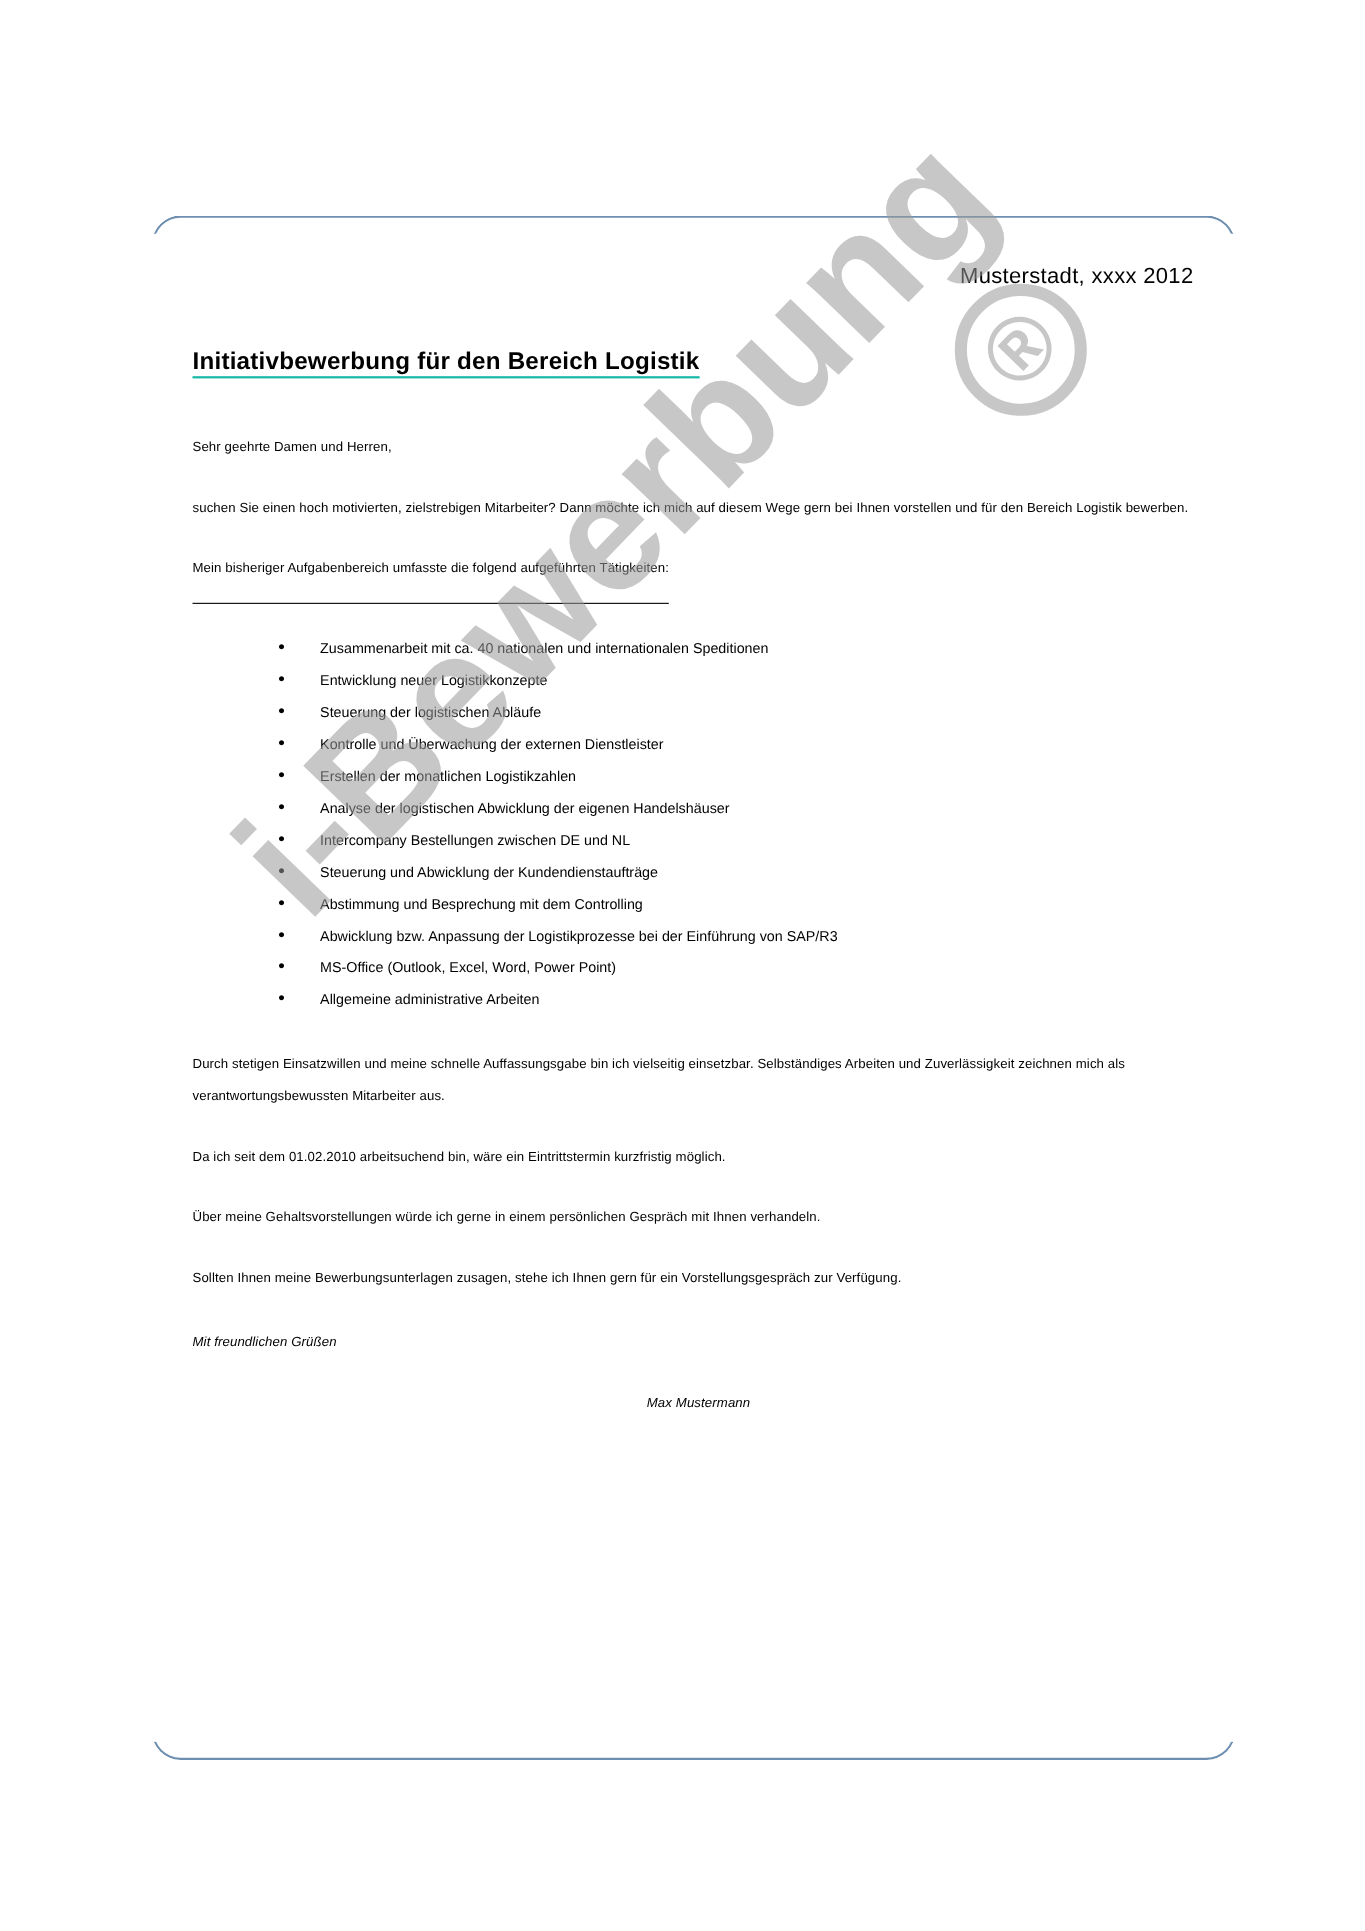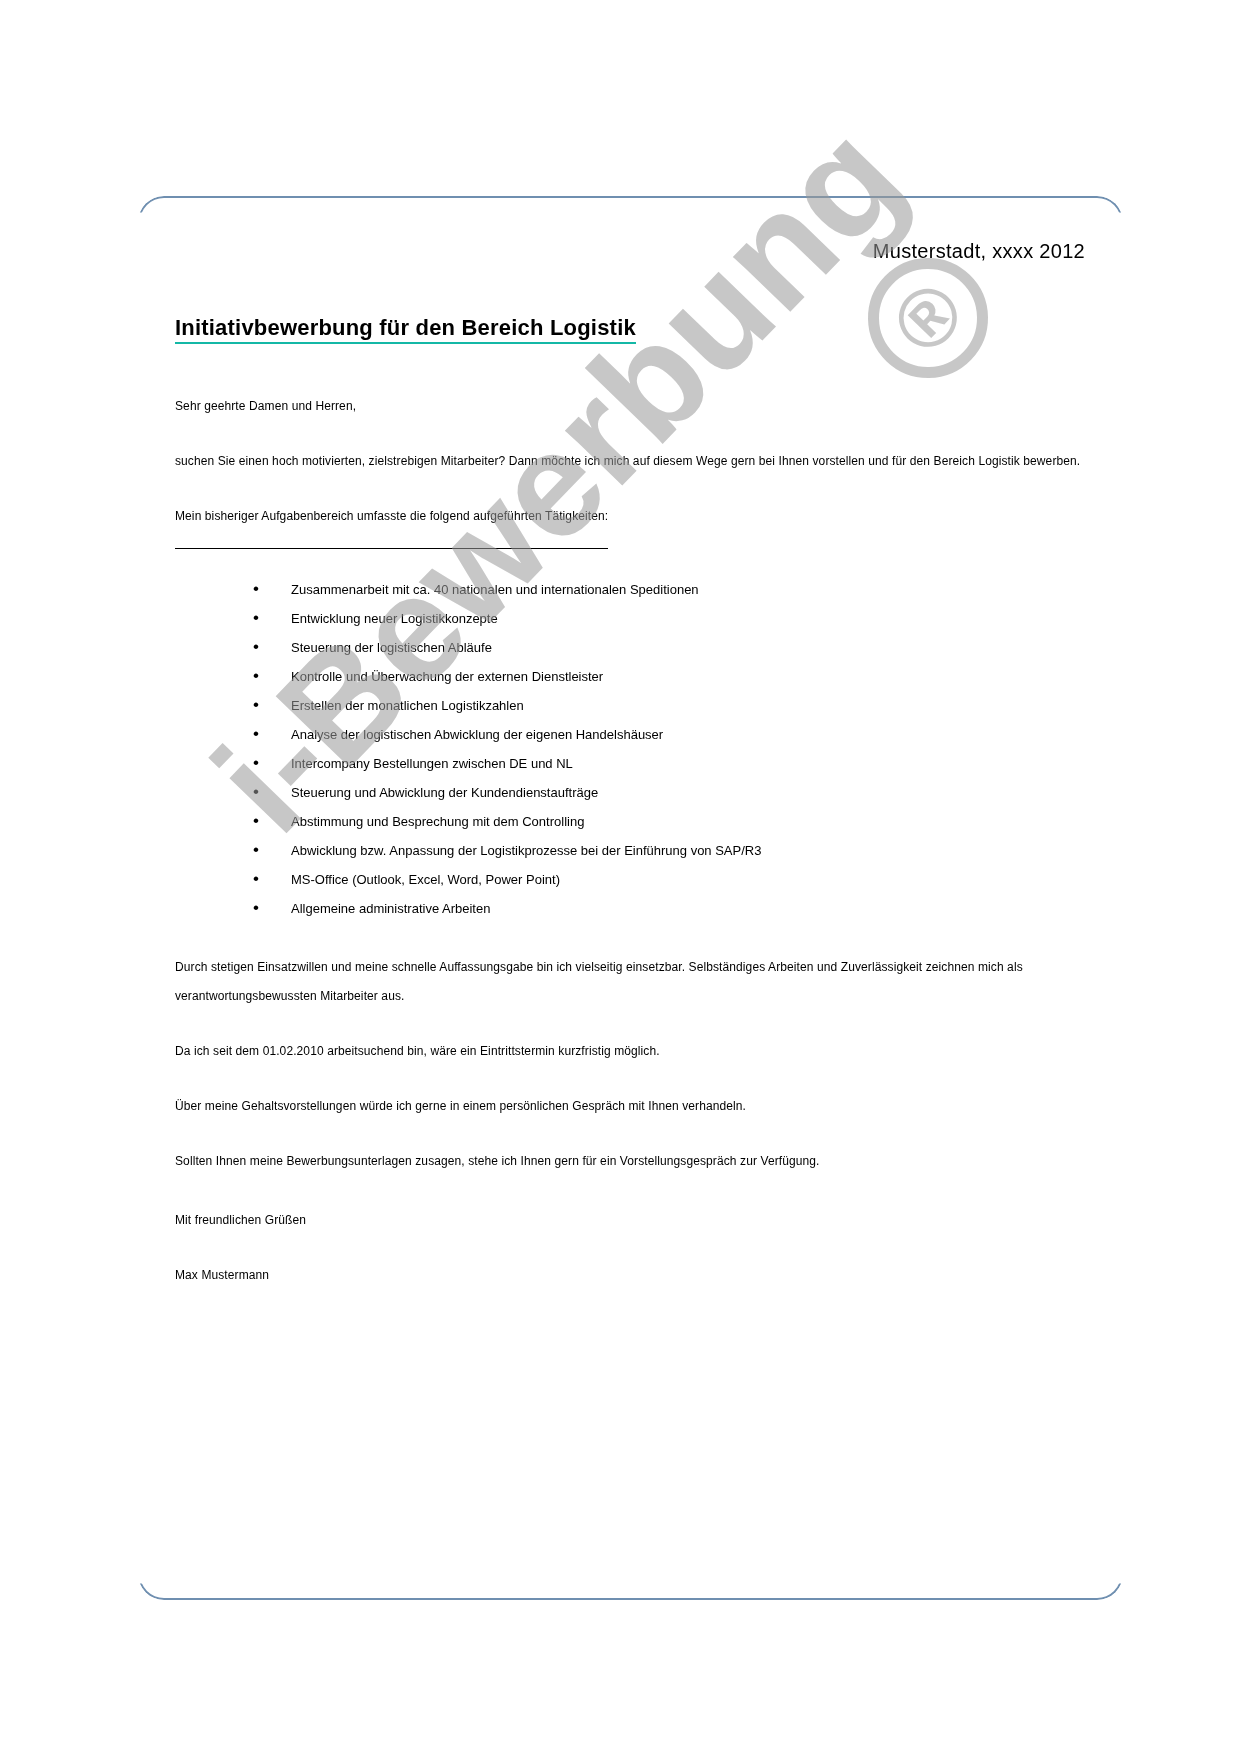--- a/index.html
+++ b/index.html
@@ -114,23 +114,25 @@
     position: absolute;
     left: 0;
     top: -1px;
     font-size: 17px;
   }
 
   .salutation { margin-bottom: 26px; }
 
   .signature-block {
     margin-top: 30px;
+    font-style: italic;
   }
   .signature-name {
     margin-top: 56px;
+    text-align: center;
   }
 
   
   .watermark {
     position: absolute;
     left: 0; top: 0;
     width: 1241px;
     height: 1755px;
     pointer-events: none;
   }

